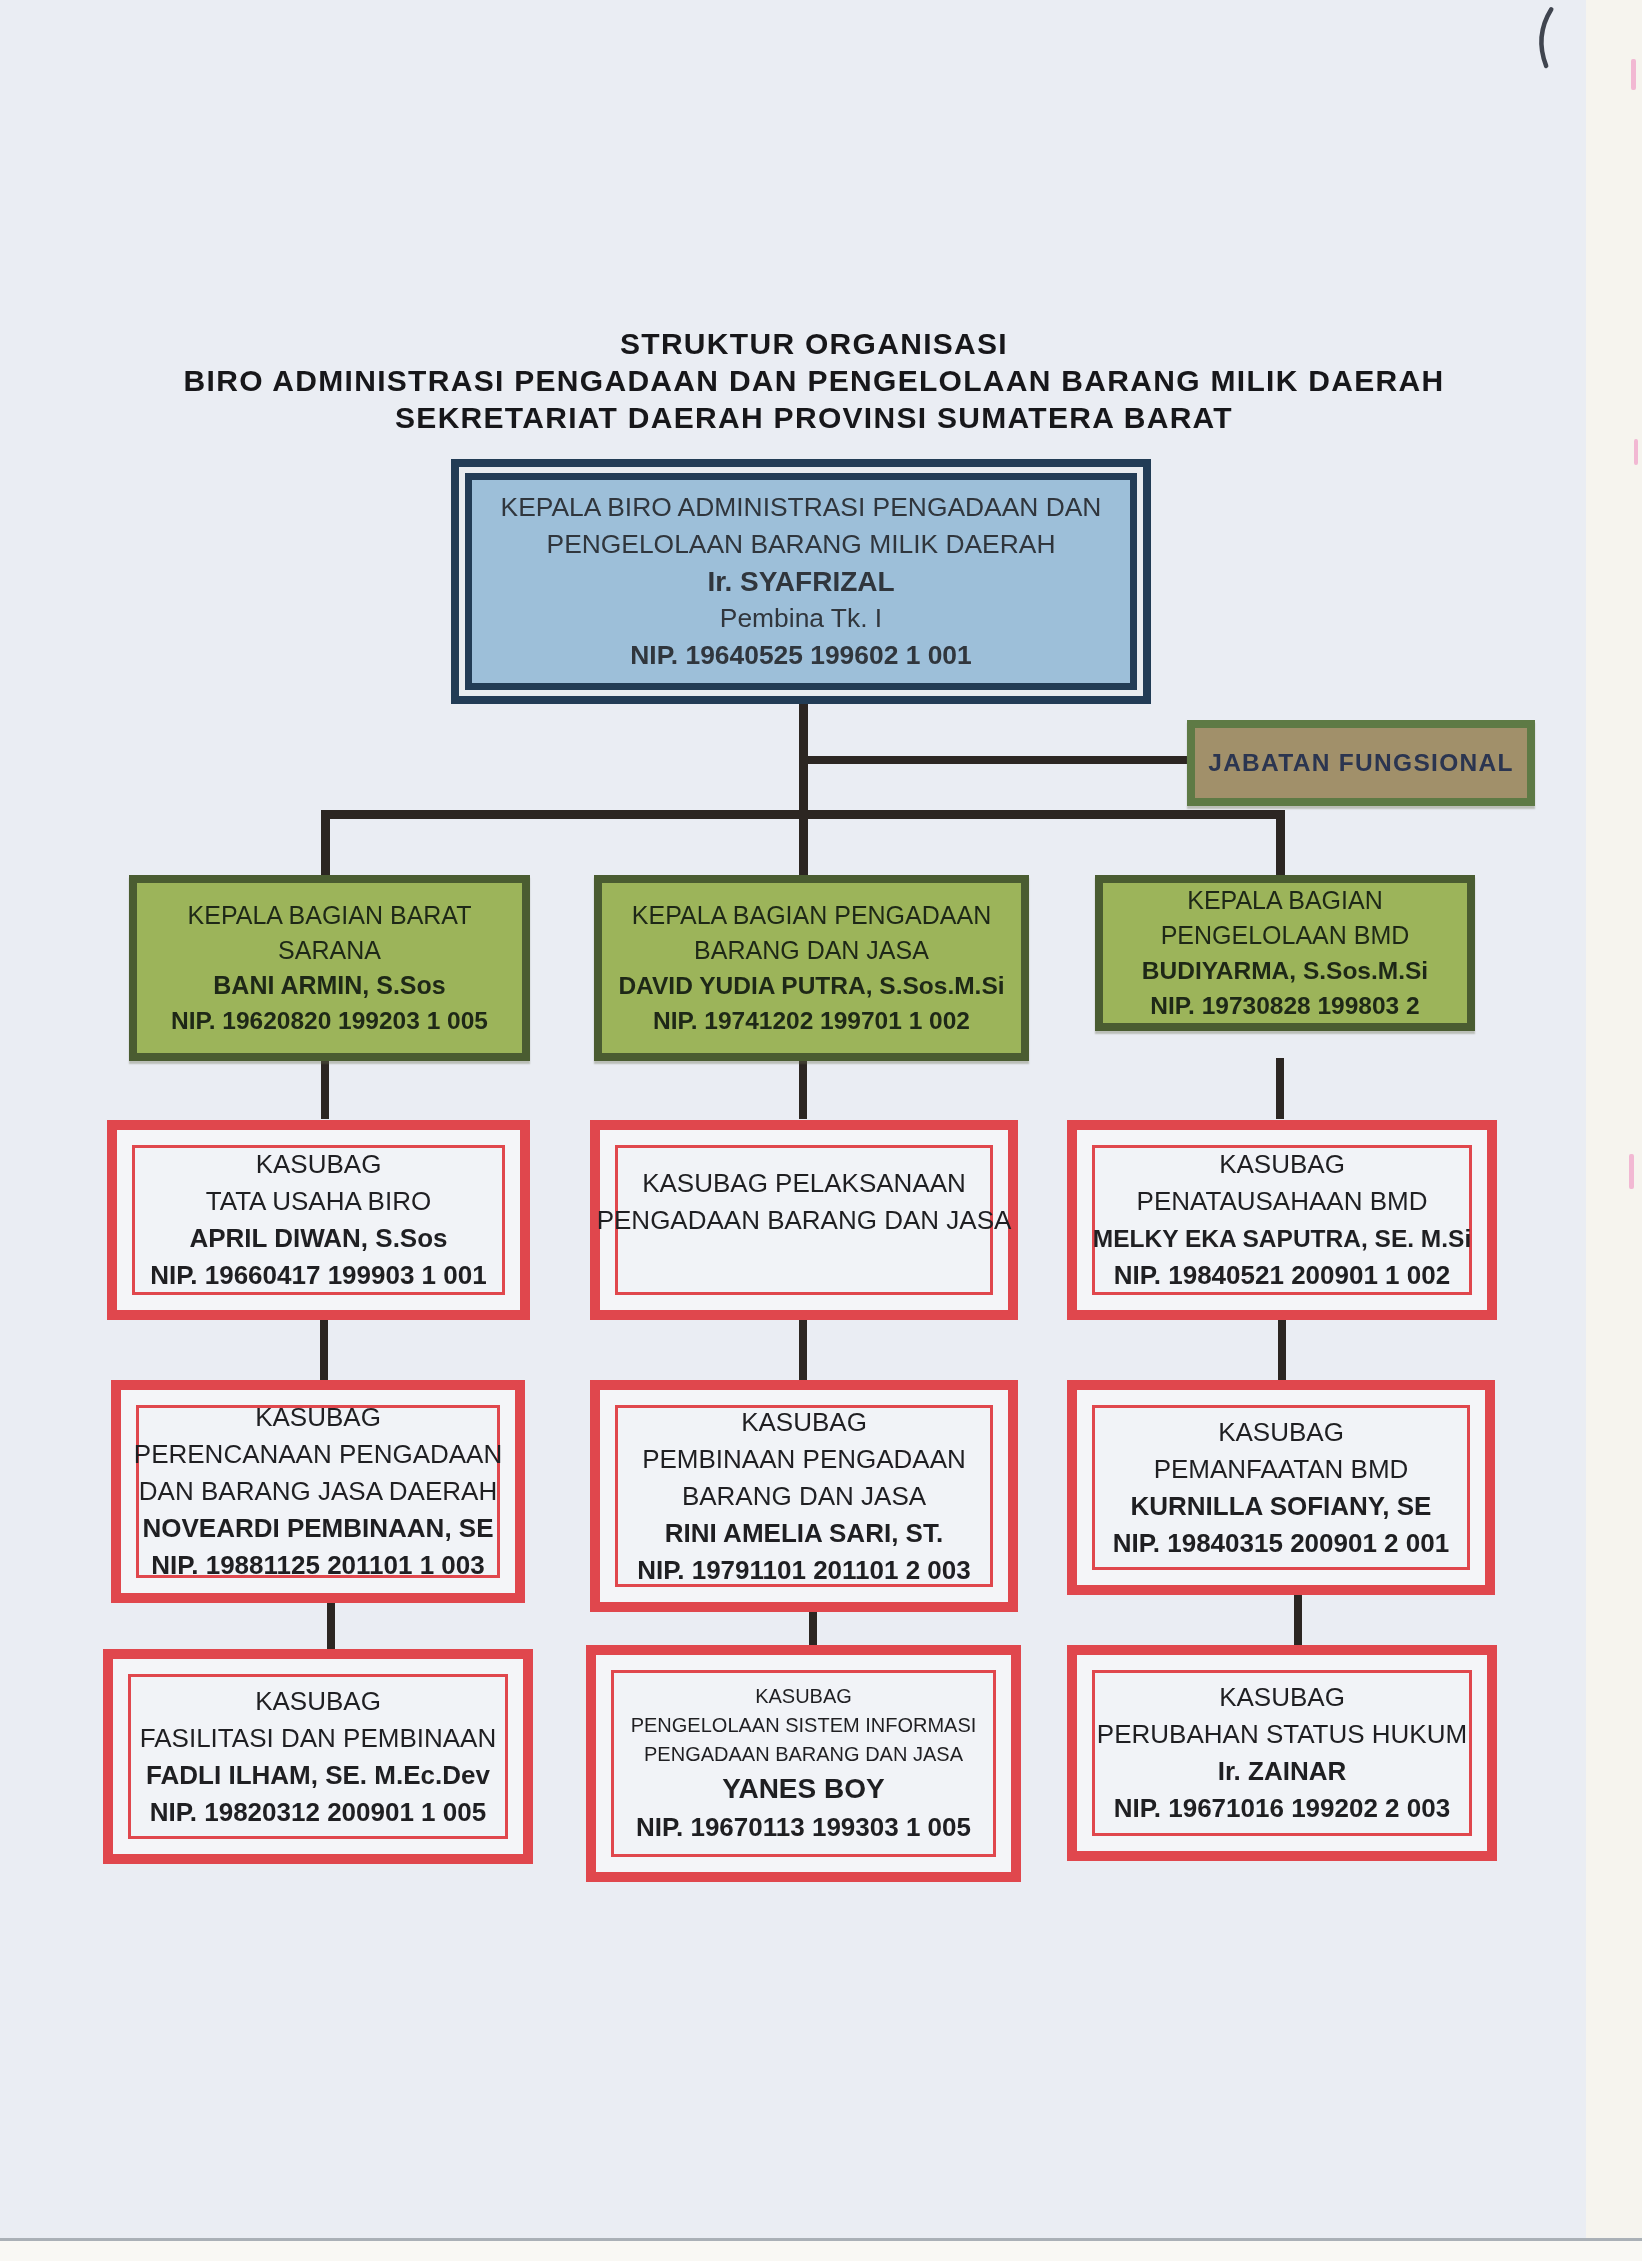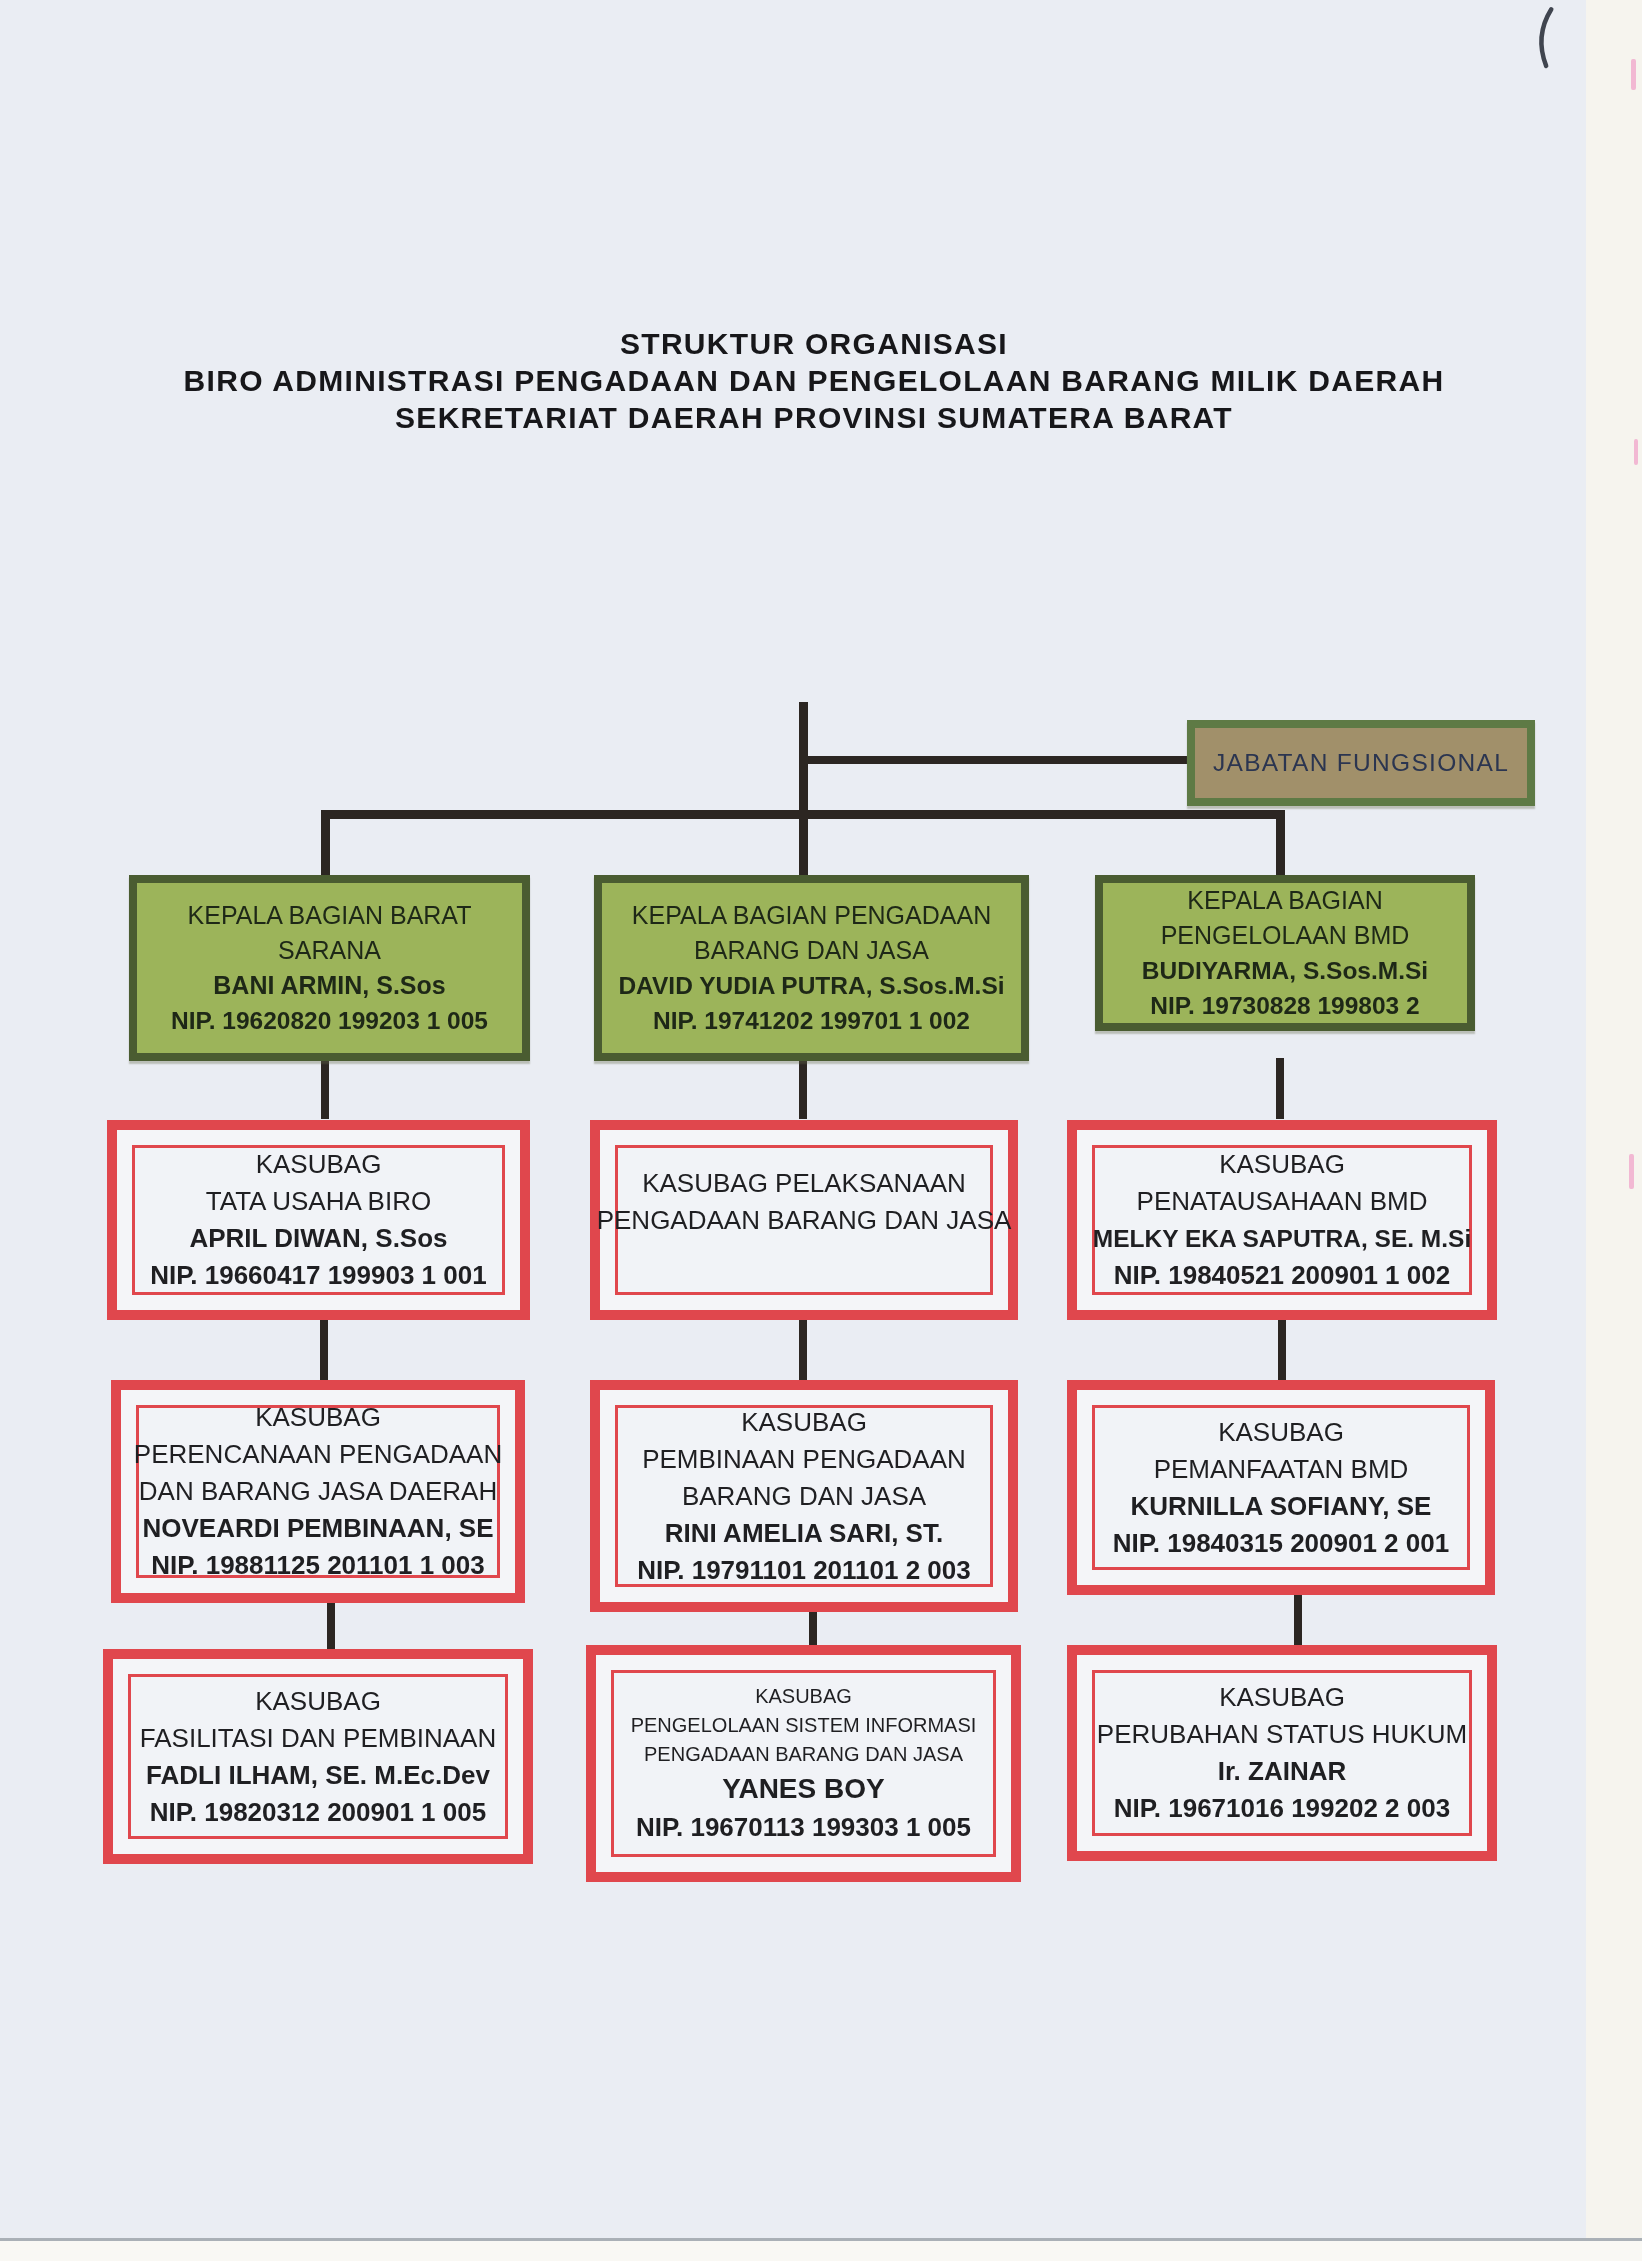--- a/index.html
+++ b/index.html
@@ -18,21 +18,21 @@
   .conn{position:absolute;background:#2c2622;}
   
   .bluebox{background:#223c55;padding:8.4px;}
   .bluebox-gap{background:#e8ecef;padding:5.8px;height:100%;box-sizing:border-box;}
   .bluebox-in{background:#9dbfd9;border:7px solid #223c55;height:100%;box-sizing:border-box;
               display:flex;flex-direction:column;align-items:center;justify-content:center;
               text-align:center;color:#30363d;}
   .bluebox-in .ln{font-size:26.4px;line-height:37px;white-space:nowrap;}
   
   .jfbox{background:#a1906a;border:8.4px solid #5e7a45;display:flex;align-items:center;justify-content:center;
-         color:#2b3550;font-weight:400;font-size:24.5px;letter-spacing:1.3px;white-space:nowrap;
+         color:#2b3550;font-weight:700;font-size:24.5px;letter-spacing:1.3px;white-space:nowrap;
          box-shadow:0 3.2px 1.3px rgba(100,105,75,.35);}
   
   .greenbox{background:#9cb45a;border:8.4px solid #4a5c31;display:flex;flex-direction:column;
             align-items:center;justify-content:center;text-align:center;color:#1e2817;
             box-shadow:0 3.2px 1.3px rgba(100,105,75,.35);}
   .greenbox .ln{font-size:25px;line-height:35px;white-space:nowrap;}
   
   .redbox{background:#e0474d;padding:9.7px;}
   .redbox-gap{background:#f4f5f8;padding:15px;height:100%;box-sizing:border-box;}
   .redbox-in{border:3.2px solid #e0474d;background:#f1f3f7;height:100%;box-sizing:border-box;
@@ -74,20 +74,31 @@
   <div class="conn" style="left:321px;top:1058px;width:8.4px;height:61px"></div>
   <div class="conn" style="left:799px;top:1058px;width:8.4px;height:61px"></div>
   <div class="conn" style="left:1276px;top:1058px;width:8.4px;height:61px"></div>
   <div class="conn" style="left:320px;top:1318px;width:8.4px;height:62px"></div>
   <div class="conn" style="left:799px;top:1318px;width:8.4px;height:62px"></div>
   <div class="conn" style="left:1278px;top:1318px;width:8.4px;height:62px"></div>
   <div class="conn" style="left:327px;top:1602px;width:8.4px;height:48px"></div>
   <div class="conn" style="left:809px;top:1603px;width:8.4px;height:44px"></div>
   <div class="conn" style="left:1294px;top:1594px;width:8.4px;height:53px"></div>
 
+  <div class="abs bluebox" style="left:451px;top:459px;width:700px;height:245px">
+    <div class="bluebox-gap">
+      <div class="bluebox-in">
+        <div class="ln">KEPALA BIRO ADMINISTRASI PENGADAAN DAN</div>
+        <div class="ln">PENGELOLAAN BARANG MILIK DAERAH</div>
+        <div class="ln nm" style="font-size:28px">Ir. SYAFRIZAL</div>
+        <div class="ln">Pembina Tk. I</div>
+        <div class="ln nip">NIP. 19640525 199602 1 001</div>
+      </div>
+    </div>
+  </div>
 
   <div class="abs jfbox" style="left:1187px;top:720px;width:348px;height:86px">
     <span>JABATAN FUNGSIONAL</span>
   </div>
 
   <div class="abs greenbox" style="left:129px;top:875px;width:401px;height:186px">
     <div class="ln">KEPALA BAGIAN BARAT</div>
     <div class="ln">SARANA</div>
     <div class="ln nm">BANI ARMIN, S.Sos</div>
     <div class="ln nip fs38">NIP. 19620820 199203 1 005</div>

